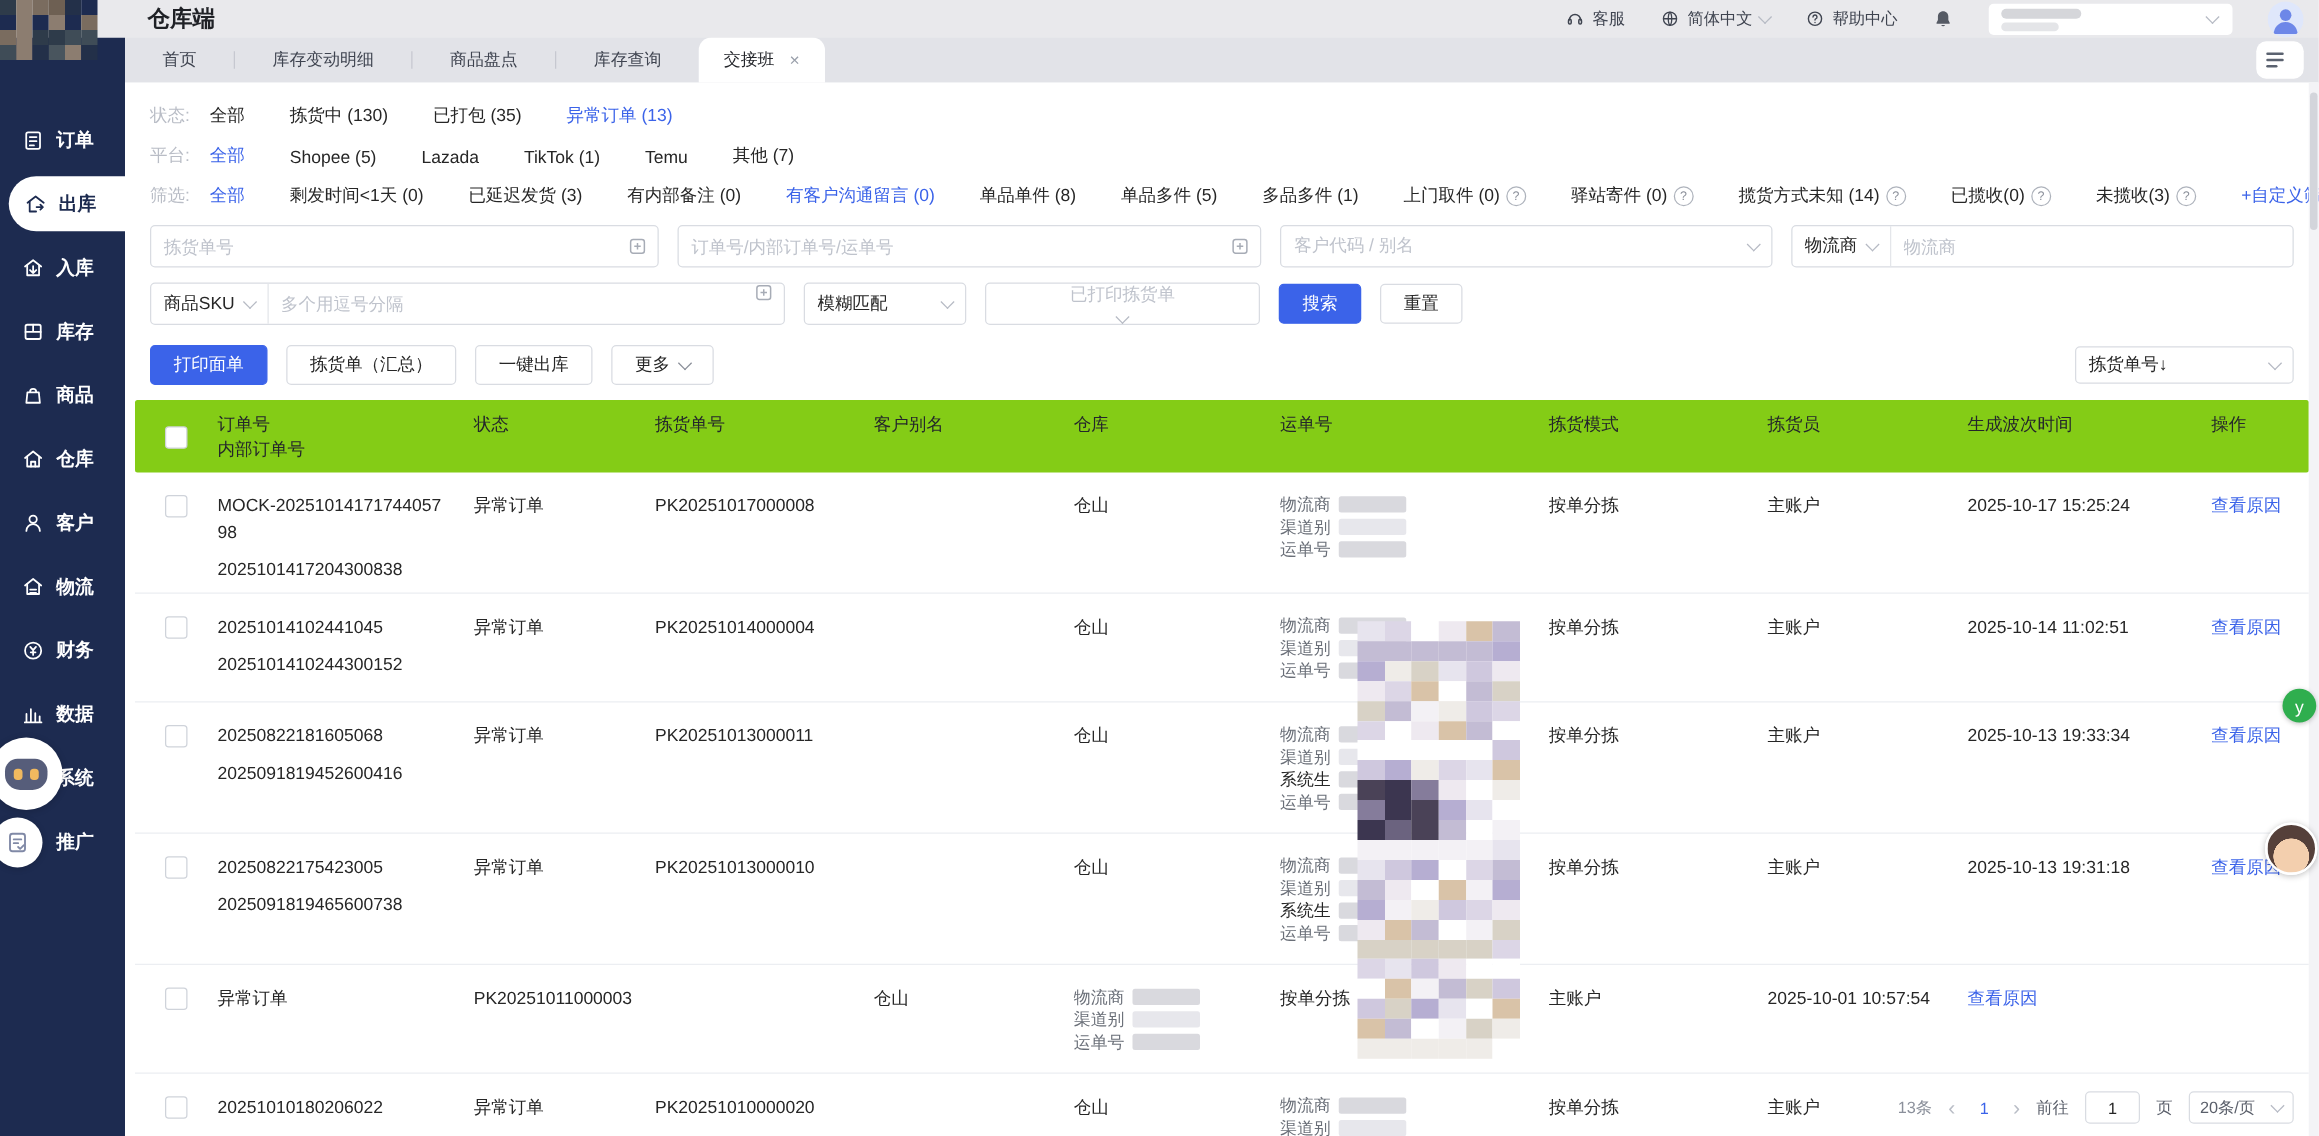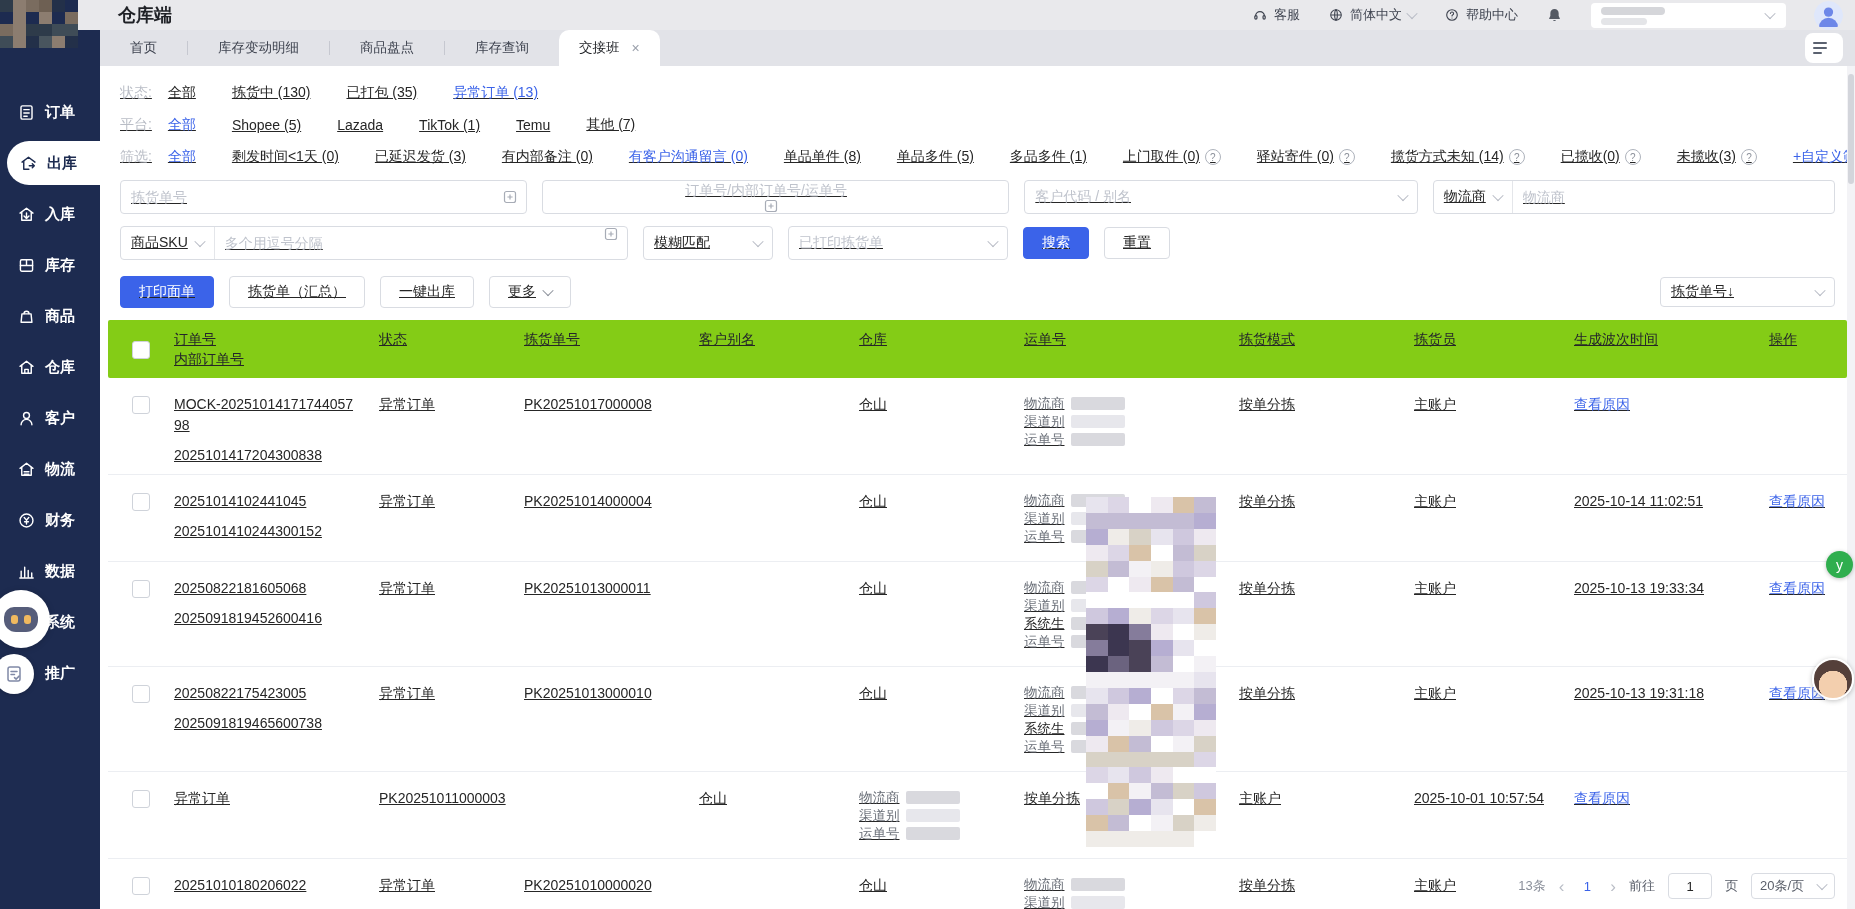--- a/index.html
+++ b/index.html
@@ -30,44 +30,44 @@
   .tabstrip{height:36px;background:#e2e3e8;display:flex;align-items:flex-end;justify-content:flex-end;}
   .tabs{display:flex;align-items:flex-end;height:36px;flex:1;}
   .tab{height:36px;display:flex;align-items:center;padding:0 30px;color:#3f4450;font-size:13.5px;cursor:pointer;white-space:nowrap;}
   .tab.active{background:#fff;border-radius:10px 10px 0 0;padding:0 20px;color:#24262b;}
   .tab-sep{width:1px;height:14px;background:#c6c8d0;align-self:center;}
   .tab-close{margin-left:12px;color:#9aa0ab;font-size:14px;line-height:1;}
   .hamburger{width:30px;height:30px;background:#fff;border-radius:8px;margin:0 12px 3px 0;display:flex;flex-direction:column;justify-content:center;gap:3px;padding-left:8px;cursor:pointer;flex:none;}
   .hamburger i{display:block;height:2px;background:#5b6270;width:14px;border-radius:1px;}
   .hamburger i:nth-child(3){width:9px;}
   
-  .content{position:absolute;left:0;top:36px;right:0;bottom:0;background:#fff;overflow:hidden;padding-top:16px;text-decoration:underline;}
+  .content{position:absolute;left:0;top:36px;right:0;bottom:0;background:#fff;overflow:hidden;padding-top:16px;}
   .f-row{display:flex;align-items:center;margin:0 0 10px 20px;height:22px;white-space:nowrap;}
   .f-label{color:#b9bdc6;margin-right:16px;}
   .f-item{margin-right:36px;color:#262626;cursor:pointer;display:inline-flex;align-items:center;}
   .f-item.active,.f-item.link{color:#3b63e9;}
   .help-dot{width:14px;height:14px;border:1px solid #aeb3bc;color:#8a8f99;border-radius:50%;font-size:10px;display:inline-flex;align-items:center;justify-content:center;margin-left:5px;}
   .search-row{display:flex;align-items:center;margin:12px 20px 0 20px;gap:15px;}
   .inp,.select,.group{height:34px;border:1px solid #d9dce2;border-radius:4px;background:#fff;box-sizing:border-box;}
   .inp{display:flex;align-items:center;}
   input{border:none;outline:none;font:inherit;color:#262626;background:transparent;}
   input::placeholder{color:#bfc3cc;}
   .inp input{flex:1;padding:0 10px;min-width:0;}
   .batch-icon{margin-right:9px;width:14px;height:14px;flex:none;display:inline-flex;}
   .select{display:flex;align-items:center;padding:0 10px;gap:8px;cursor:pointer;}
   .select span{flex:1;overflow:hidden;white-space:nowrap;}
   .select.placeholder span{color:#bfc3cc;}
   .chev{width:7px;height:7px;border-right:1.5px solid #b6bac4;border-bottom:1.5px solid #b6bac4;transform:rotate(45deg) translate(-1px,-1px);flex:none;}
-  .w-pick{width:425px;} .w-order{width:488px;flex-direction:column;} .w-cust{width:410px;}
+  .w-pick{width:425px;} .w-order{width:488px;} .w-cust{width:410px;}
   .group{display:flex;align-items:stretch;}
   .g-select{display:flex;align-items:center;gap:8px;padding:0 10px;cursor:pointer;white-space:nowrap;}
   .g-div{width:1px;background:#e4e6ea;margin:0;}
   .logi-group{width:420px;} .logi-group input{flex:1;padding:0 10px;min-width:0;}
   .sku-group{width:508px;} .sku-group input{flex:1;padding:0 10px;min-width:0;}
-  .w-match{width:130px;} .w-printed{width:220px;}
+  .w-match{width:130px;} .w-printed{width:220px;flex-direction:column;}
   .btn{height:32px;border-radius:4px;padding:0 18px;display:inline-flex;align-items:center;justify-content:center;font-size:14px;cursor:pointer;border:1px solid #d9dce2;background:#fff;color:#262626;gap:8px;box-sizing:border-box;white-space:nowrap;}
   .btn.primary{background:#3b63e9;border-color:#3b63e9;color:#fff;}
   .btn .chev{border-color:#8a8f99;}
   .toolbar{display:flex;align-items:center;margin:16px 20px 0 20px;gap:15px;}
   .sort-select{margin-left:auto;width:175px;height:30px;}
   
   .table{margin:12px 8px 0 8px;font-size:14px;}
   .t-row{display:grid;grid-template-columns:56px 205px 145px 175px 160px 165px 215px 175px 160px 195px 1fr;}
   .t-head{background:#84cc16;border-radius:2px;}
   .t-cell{padding:16px 10px 0 10px;line-height:21px;box-sizing:border-box;overflow:hidden;}
@@ -549,20 +549,21 @@
                   <span>渠道别</span>
                   <span class="chip"></span>
                 </div>
                 <div class="wb-line">
                   <span>运单号</span>
                   <span class="chip"></span>
                 </div>
               </div>
               <div class="t-cell">按单分拣</div>
               <div class="t-cell">主账户</div>
+              <div class="t-cell">2025-10-17 15:25:24</div>
               <div class="t-cell"><span class="link">查看原因</span></div>
             </div>
             <div class="t-row" style="min-height: 86px;">
               <div class="t-cell">
                 <span class="cb"></span>
               </div>
               <div class="t-cell">
                 <div class="num">20251014102441045</div>
                 <div class="internal">2025101410244300152</div>
               </div>

